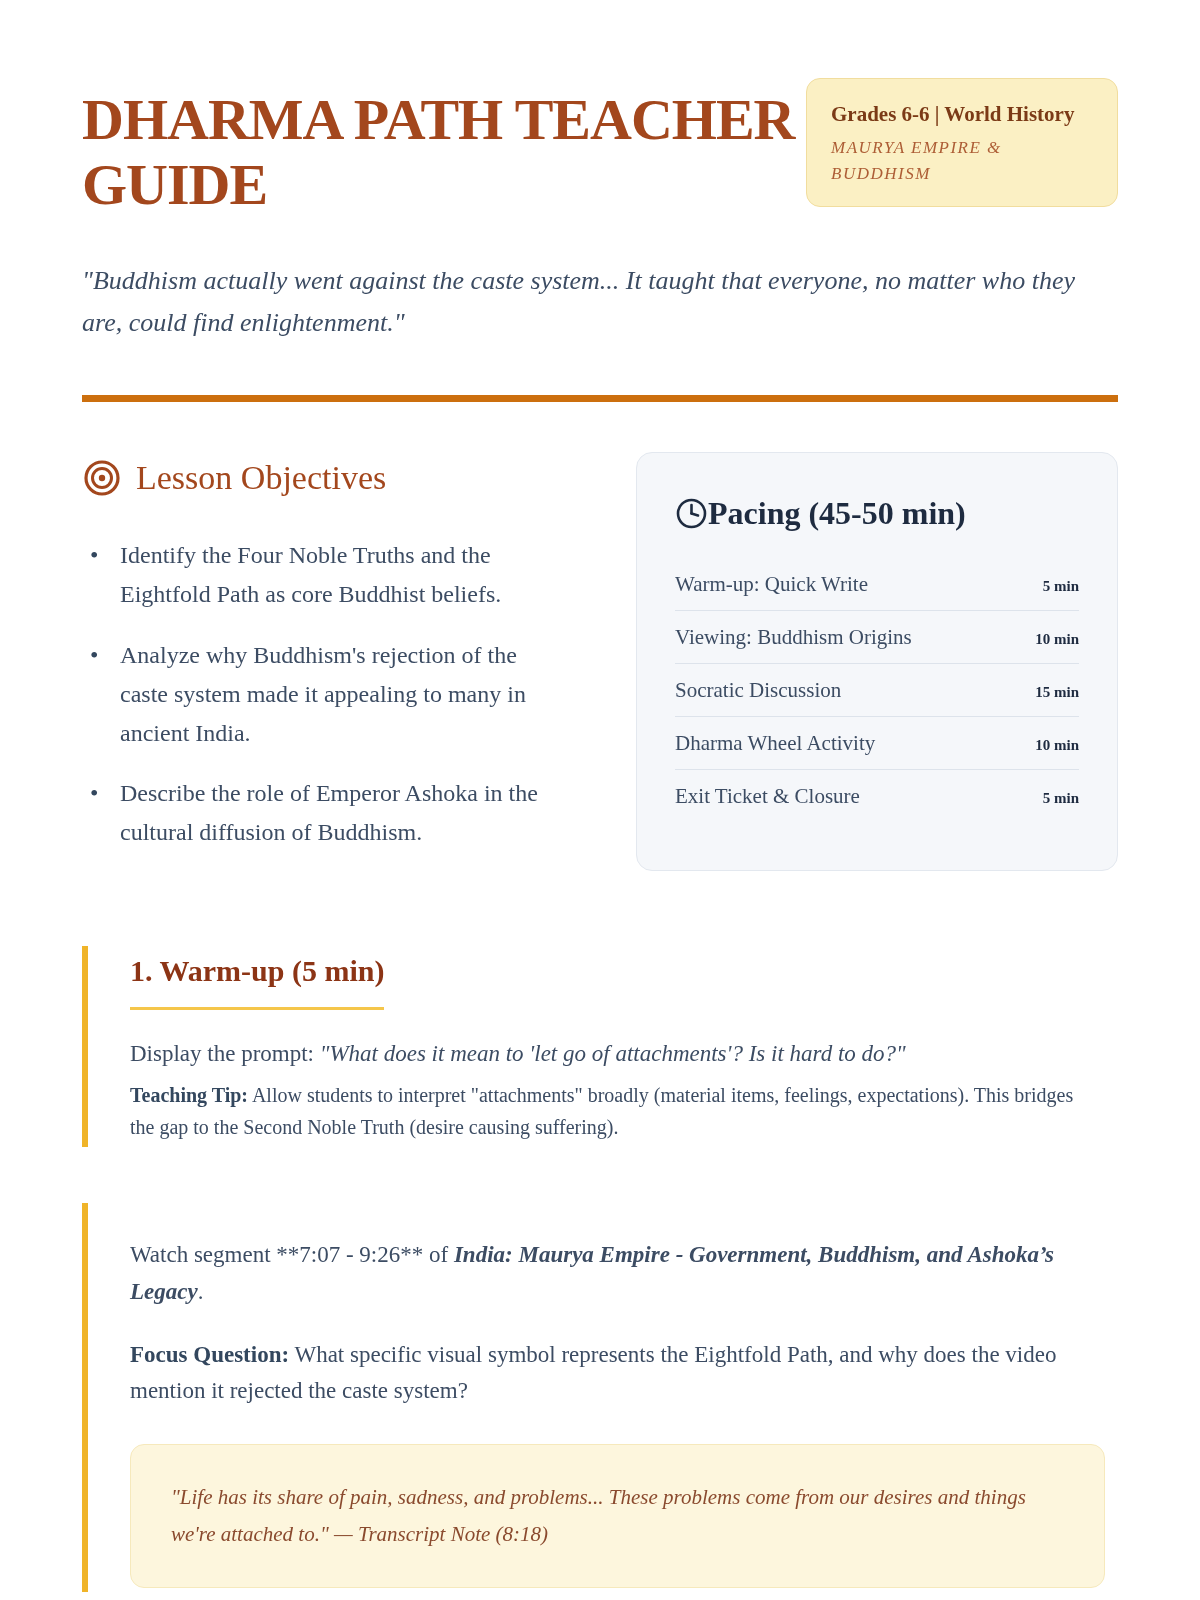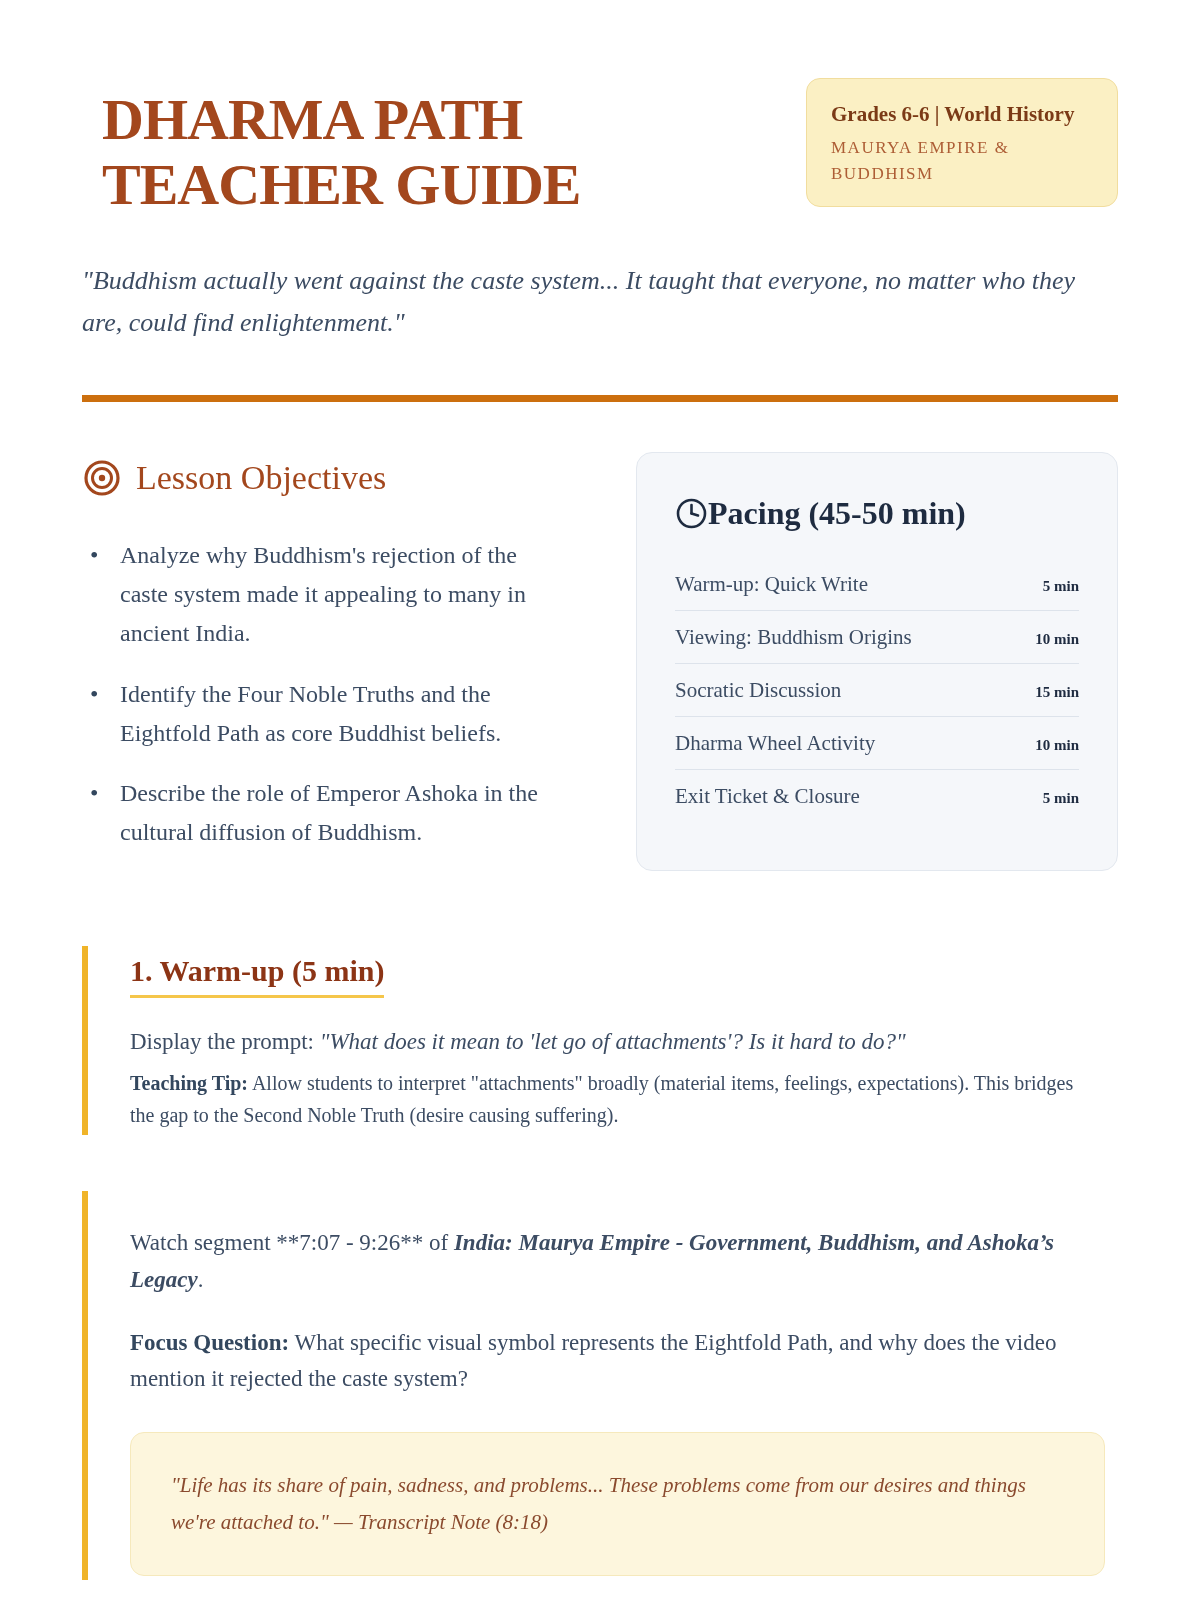--- a/index.html
+++ b/index.html
@@ -34,21 +34,20 @@
     width:1200px;
     min-height:1600px;
     padding:78px 82px 40px 82px;
   }
   
   .header-row{
     display:flex;
     align-items:flex-start;
     justify-content:space-between;
     gap:4px;
-    margin-left:20px;
   }
   h1.page-title{
     font-size:58px;
     line-height:1.12;
     font-weight:700;
     color:var(--rust);
     letter-spacing:-1px;
     max-width:720px;
     padding-top:10px;
   }
@@ -64,20 +63,21 @@
     font-weight:700;
     color:var(--badge-text);
     line-height:1.45;
   }
   .badge-topic{
     margin-top:6px;
     font-size:17px;
     letter-spacing:1.5px;
     color:var(--badge-sub);
     line-height:1.5;
+    font-style:italic;
   }
   
   .intro-quote{
     margin-top:42px;
     font-style:italic;
     font-size:26px;
     line-height:1.6;
     color:var(--slate);
     max-width:1020px;
   }
@@ -160,21 +160,21 @@
     padding-top:8px;
     padding-bottom:4px;
   }
   .activity + .activity{margin-top:56px;}
   .activity-heading{
     display:inline-block;
     font-size:30px;
     font-weight:700;
     color:var(--maroon);
     border-bottom:3px solid var(--gold-light);
-    padding-bottom:7px;
+    padding-bottom:19px;
   }
   .activity p{
     margin-top:26px;
     font-size:23px;
     line-height:1.6;
     color:var(--slate);
     max-width:990px;
   }
   .activity p.tip{
     font-size:20px;
@@ -225,22 +225,22 @@
     <div class="objectives">
       <h2 class="objectives-heading">
         <svg width="40" height="40" viewBox="0 0 40 40">
           <circle cx="20" cy="20" r="16" fill="none" stroke="#A3471D" stroke-width="3.2"></circle>
           <circle cx="20" cy="20" r="9.5" fill="none" stroke="#A3471D" stroke-width="3"></circle>
           <circle cx="20" cy="20" r="3.2" fill="#A3471D"></circle>
         </svg>
         <span>Lesson Objectives</span>
       </h2>
       <ul class="objectives-list">
+        <li>Identify the Four Noble Truths and the Eightfold Path as core Buddhist beliefs.</li>
         <li>Analyze why Buddhism's rejection of the caste system made it appealing to many in ancient India.</li>
-        <li>Identify the Four Noble Truths and the Eightfold Path as core Buddhist beliefs.</li>
         <li>Describe the role of Emperor Ashoka in the cultural diffusion of Buddhism.</li>
       </ul>
     </div>
 
     <aside class="pacing-card">
       <h3 class="pacing-heading">
         <svg width="33" height="33" viewBox="0 0 33 33">
           <circle cx="16.5" cy="16.5" r="13.5" fill="none" stroke="#1E2B40" stroke-width="2.6"></circle>
           <line x1="16.5" y1="16.5" x2="16.5" y2="8" stroke="#1E2B40" stroke-width="2.6" stroke-linecap="round"></line>
           <line x1="16.5" y1="16.5" x2="23" y2="18.5" stroke="#1E2B40" stroke-width="2.6" stroke-linecap="round"></line>

